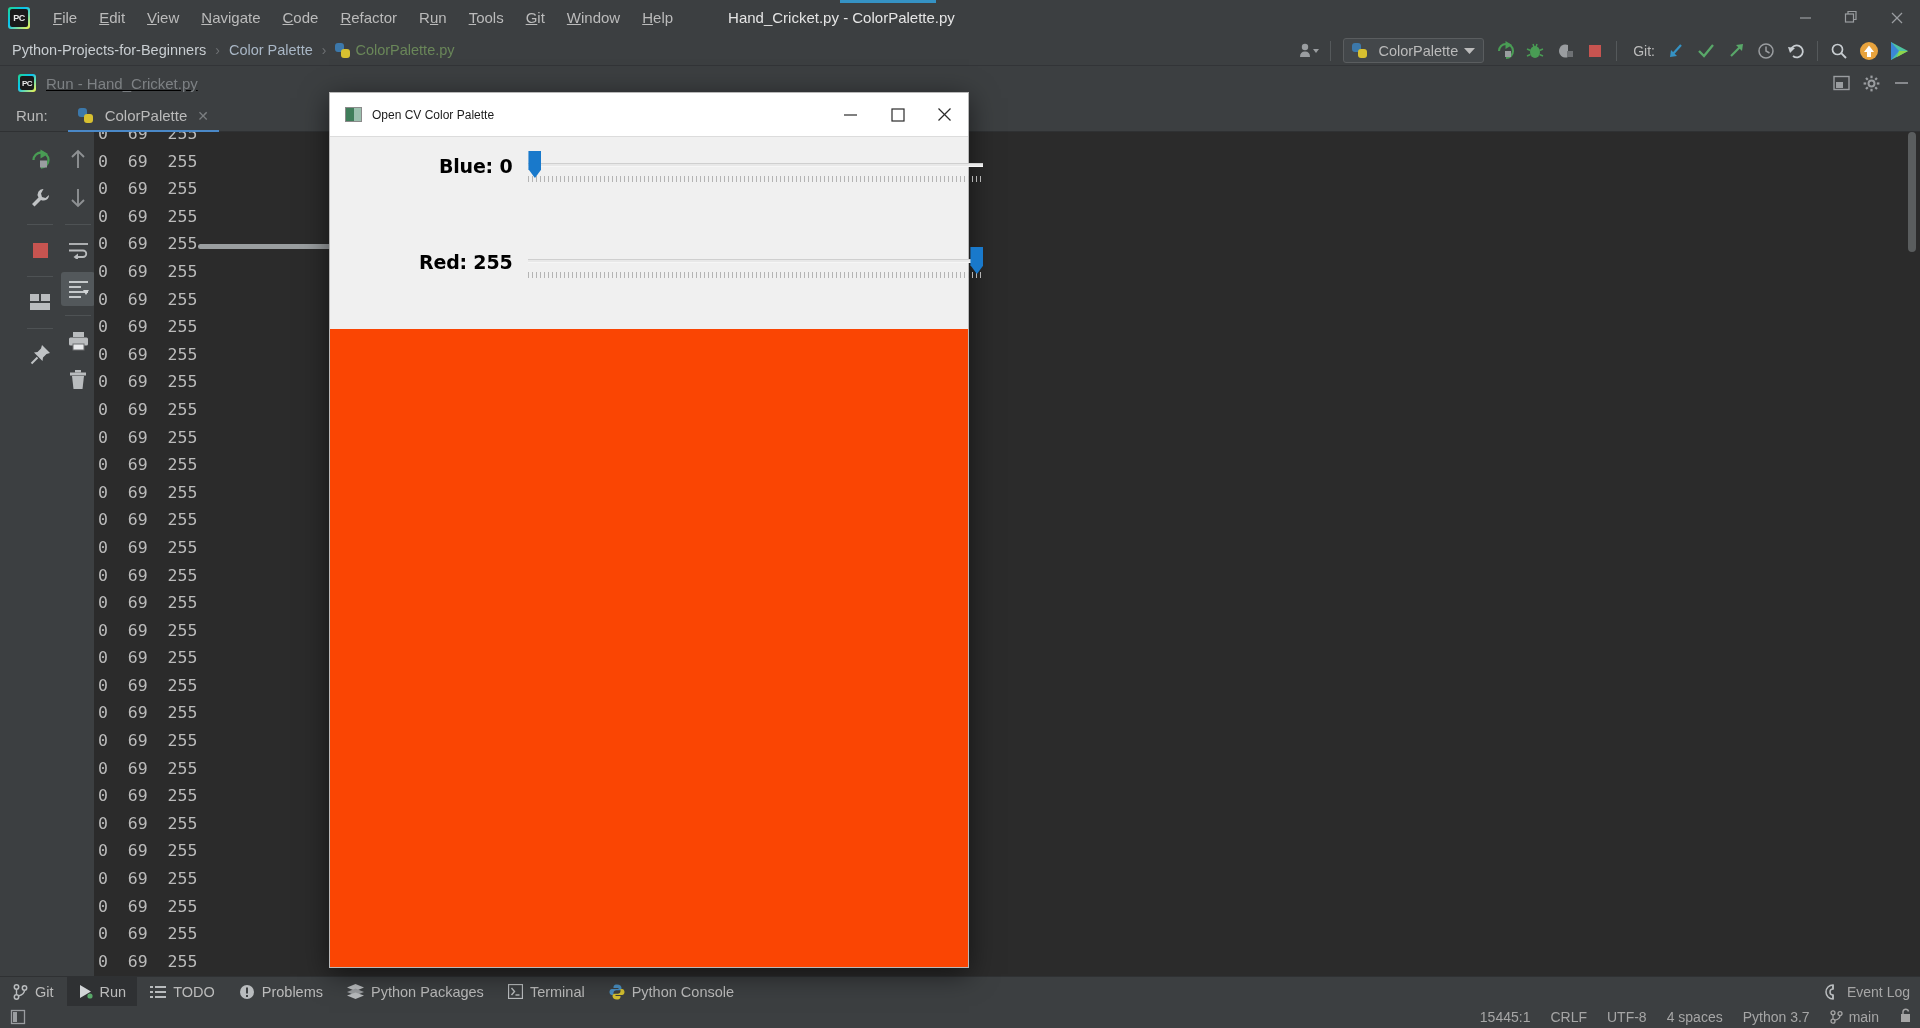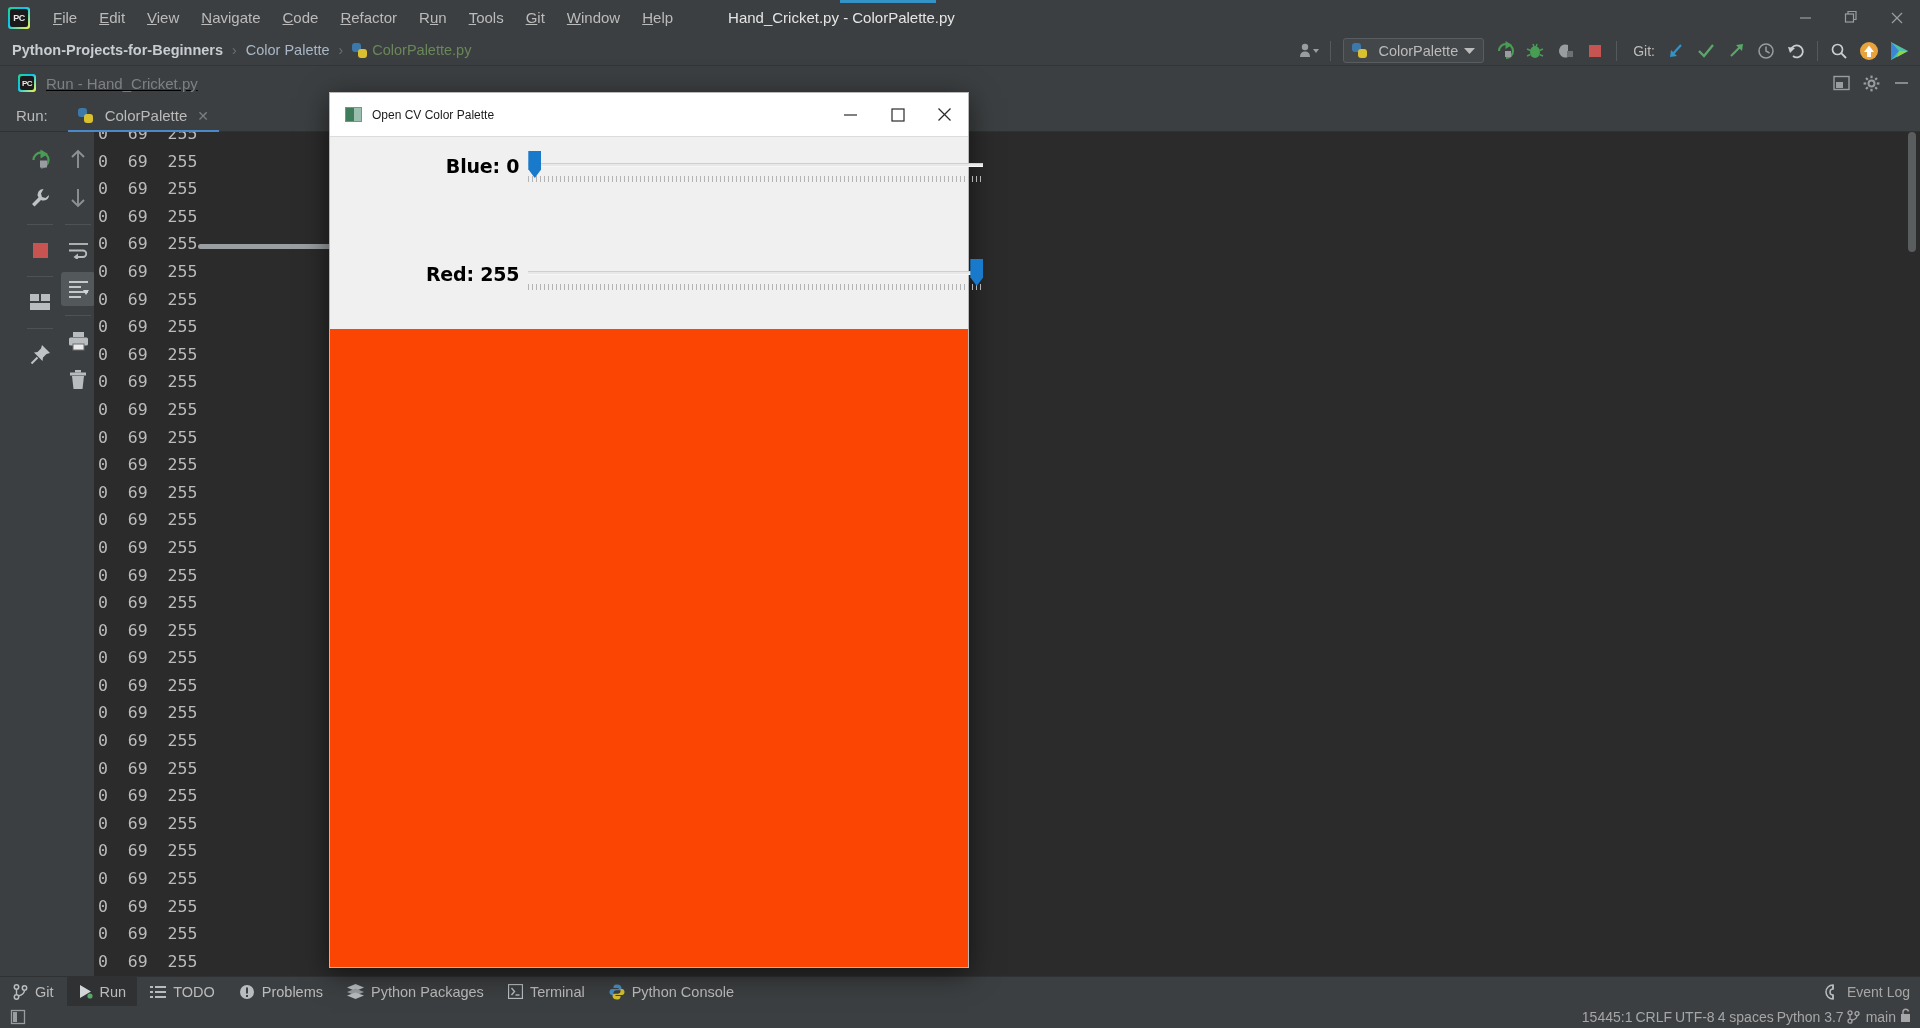--- a/index.html
+++ b/index.html
@@ -49,21 +49,21 @@
   }
 
   
   .navbar {
     position:absolute; left:0; top:35px; width:1920px; height:31px;
     background:#3c3f41; display:flex; align-items:center;
     border-bottom:1px solid #323437;
   }
   .crumb { display:flex; align-items:center; }
   .crumb .txt { font-size:14.5px; color:#a9b7c6; white-space:nowrap; }
-  .crumb.first .txt { font-weight:bold; color:#c8cdd1; }
+  .crumb.first .txt { font-weight:normal; color:#c8cdd1; }
   .crumb.file .txt { color:#6a8759; }
   .crumb-sep { color:#6e7174; font-size:14px; margin:0 9px; }
   .py-icon {
     width:15px; height:15px; margin-right:5px; position:relative; flex:none;
   }
   .py-icon::before, .py-icon::after {
     content:""; position:absolute; width:9px; height:9px; border-radius:3px;
   }
   .py-icon::before { background:#3c78aa; left:0; top:0; }
   .py-icon::after  { background:#d8c030; right:0; bottom:0; }
@@ -146,21 +146,21 @@
   .twbtn { display:flex; align-items:center; gap:7px; height:30px; padding:0 11px; margin-left:2px; }
   .twbtn .t { color:#bbbbbb; font-size:14.5px; white-space:nowrap; }
   .twbtn.active { background:#2f3133; }
   .twbar .right { position:absolute; right:10px; display:flex; align-items:center; gap:6px; }
 
   .statusbar {
     position:absolute; left:0; top:1006px; width:1920px; height:22px;
     background:#3c3f41; display:flex; align-items:center;
   }
   .statusbar .left-ico { margin-left:10px; display:flex; align-items:center; }
-  .statusbar .right { position:absolute; right:8px; display:flex; align-items:center; gap:3px; }
+  .statusbar .right { position:absolute; right:8px; display:flex; align-items:center; gap:20px; }
   .st { color:#a6a6a6; font-size:14px; white-space:nowrap; }
 
   
   #cvwin {
     position:absolute; left:329px; top:92px; width:640px; height:876px;
     background:#f0f0f0; border:1px solid #b8b8b8;
     box-shadow:0 6px 26px rgba(0,0,0,0.55);
   }
   .cv-title {
     height:44px; background:#ffffff; display:flex; align-items:center;
@@ -172,21 +172,21 @@
   }
   .cv-ico::before { content:""; width:50%; background:#3f7d5a; }
   .cv-ico::after  { content:""; width:50%; background:#9bbfae; }
   .cv-title-txt { color:#1b1b1b; font-size:12px; }
   .cv-btns { margin-left:auto; display:flex; height:44px; }
   .cv-btn { width:47px; height:44px; display:flex; align-items:center; justify-content:center; color:#2b2b2b; }
 
   .cv-panel { height:192px; background:#f0f0f0; position:relative; }
   .trackbar { position:absolute; left:0; width:640px; height:46px; display:flex; align-items:flex-start; }
   .tb-label {
-    width:204px; text-align:right; padding-right:9px; padding-top:6px;
+    width:204px; text-align:right; padding-right:16px; padding-top:6px;
     font-family:"DejaVu Sans","Liberation Sans",sans-serif;
     font-size:19px; font-weight:bold; color:#000; letter-spacing:-0.2px;
   }
   .tb-track-wrap { position:relative; width:455px; height:40px; }
   .tb-rail {
     position:absolute; left:0; top:14px; width:455px; height:4px;
     background:#e8e8e8; border-top:1px solid #cfcfcf; border-bottom:1px solid #f6f6f6;
   }
   .tb-ticks {
     position:absolute; left:0; top:27px; width:455px; height:6px;
@@ -654,21 +654,21 @@
     <div class="trackbar" style="top:12px;">
       <div class="tb-label">Blue: 0</div>
       <div class="tb-track-wrap">
         <div class="tb-rail"></div>
         <div class="tb-ticks"></div>
         <div class="tb-thumb" id="thumb-blue" style="left: 0px;"></div>
       </div>
     </div>
 
 
-    <div class="trackbar" style="top:120px;">
+    <div class="trackbar" style="top:108px;">
       <div class="tb-label">Red: 255</div>
       <div class="tb-track-wrap">
         <div class="tb-rail"></div>
         <div class="tb-ticks"></div>
         <div class="tb-thumb" id="thumb-red" style="left: 442px;"></div>
       </div>
     </div>
   </div>
 
   <div class="cv-canvas" id="cv-canvas" style="background: rgb(250, 69, 3);"></div>

